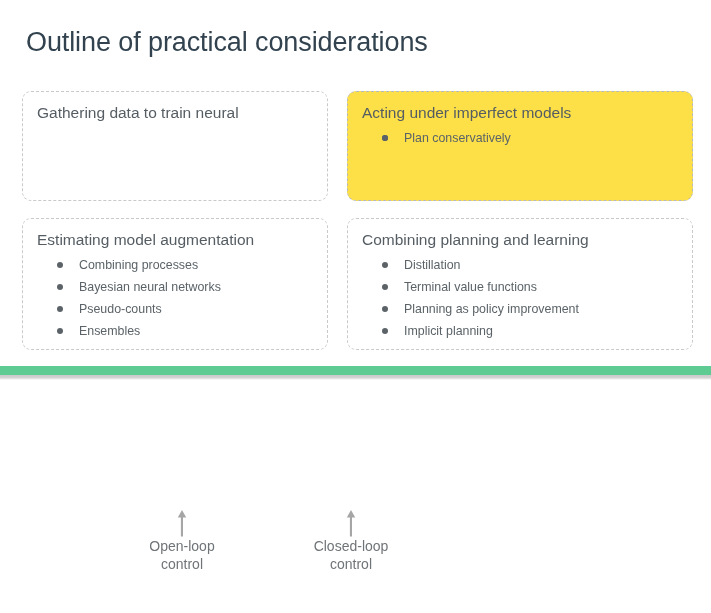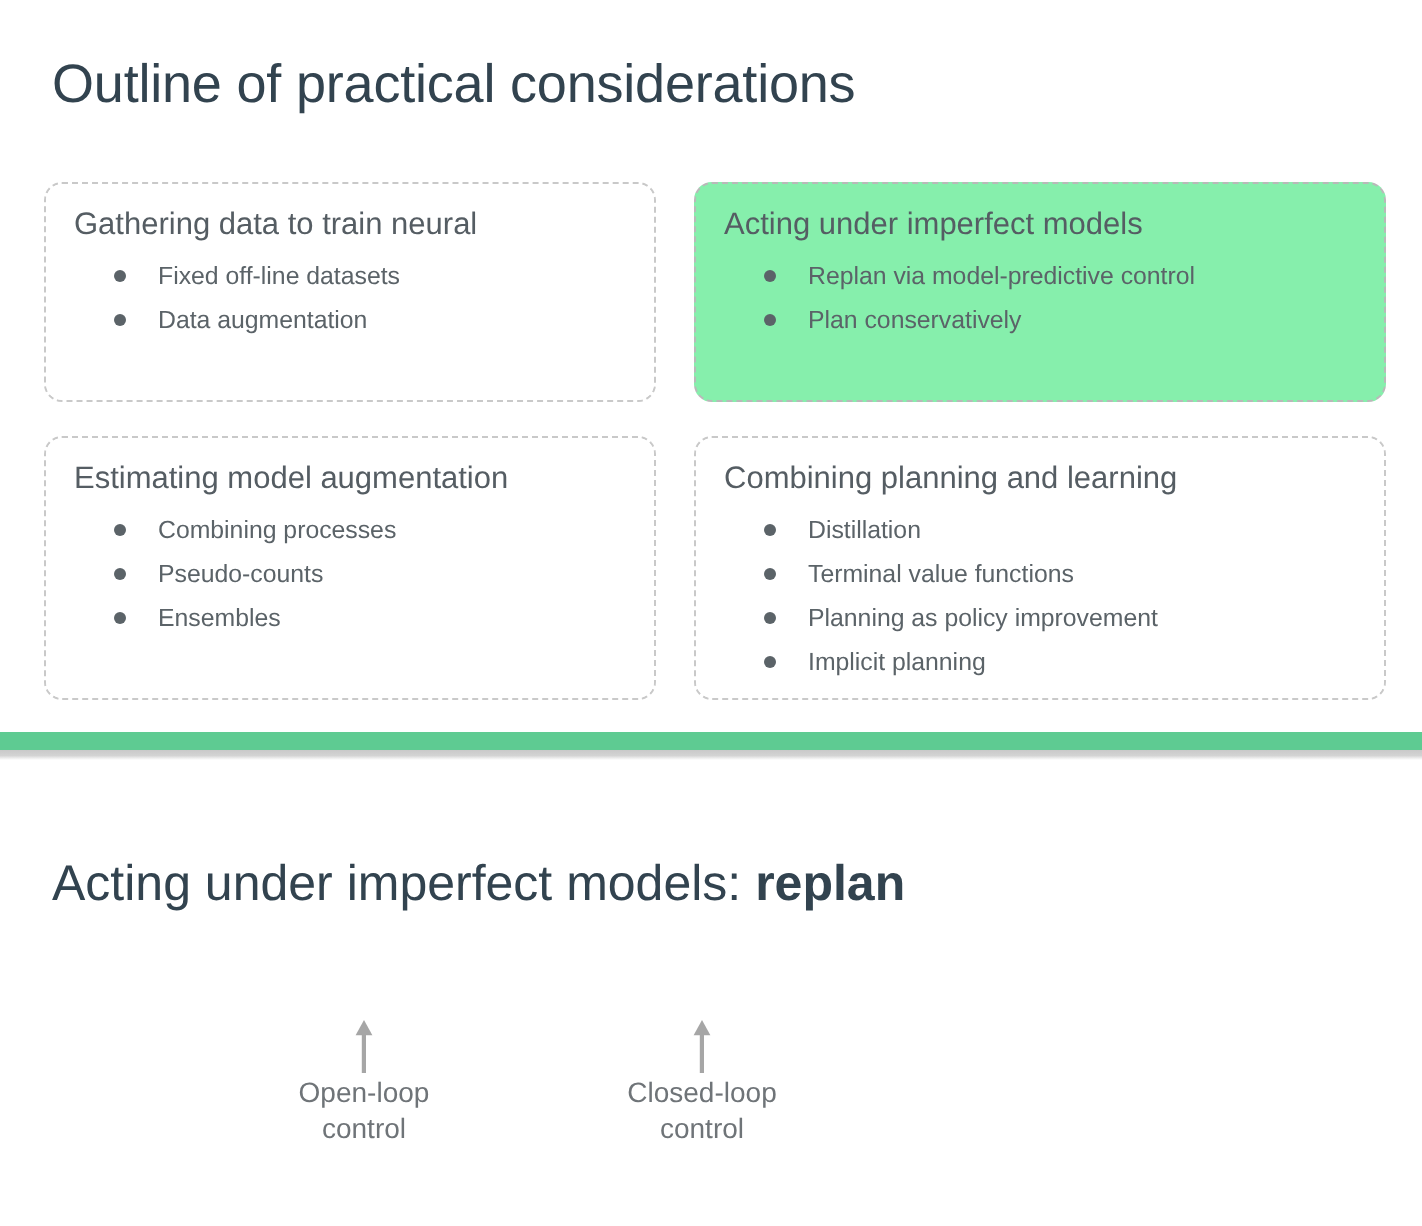--- a/index.html
+++ b/index.html
@@ -48,21 +48,21 @@
     border: 1px dashed #c9c9c9;
     border-radius: 9px;
     padding: 11px 14px 10px 14px;
   }
   .concept-box.col-left  { left: 0px;   width: 306px; }
   .concept-box.col-right { left: 325px; width: 346px; }
   .concept-box.row-top    { top: 0px;   height: 110px; }
   .concept-box.row-bottom { top: 127px; height: 132px; }
 
   .concept-box.highlight {
-    background: #86efac;
+    background: #fde047;
     border: 1px dashed #b9b9b9;
   }
 
   .box-heading {
     font-size: 15.5px;
     font-weight: 400;
     color: #555d63;
     line-height: 20px;
     margin: 0 0 4px 0;
     white-space: nowrap;
@@ -171,55 +171,48 @@
 <body>
 
 <div class="slide-one">
 
   <div class="slide-title">Outline of practical considerations</div>
 
   <div class="box-grid">
 
     <div class="concept-box col-left row-top">
       <div class="box-heading">Gathering data to train neural</div>
-      <ul class="box-list">
-        <li>
-          <span class="bullet"></span>
-          <span>Fixed off-line datasets</span>
-        </li>
-        <li>
-          <span class="bullet"></span>
-          <span>Data augmentation</span>
-        </li>
-      </ul>
     </div>
 
     <div class="concept-box col-right row-top highlight">
       <div class="box-heading">Acting under imperfect models</div>
       <ul class="box-list">
         <li>
           <span class="bullet"></span>
-          <span>Replan via model-predictive control</span>
         </li>
         <li>
           <span class="bullet"></span>
           <span>Plan conservatively</span>
         </li>
       </ul>
     </div>
 
     <div class="concept-box col-left row-bottom">
       <div class="box-heading">Estimating model augmentation</div>
       <ul class="box-list">
         <li>
           <span class="bullet"></span>
           <span>Combining processes</span>
         </li>
         <li>
           <span class="bullet"></span>
+          <span>Bayesian neural networks</span>
+        </li>
+        <li>
+          <span class="bullet"></span>
           <span>Pseudo-counts</span>
         </li>
         <li>
           <span class="bullet"></span>
           <span>Ensembles</span>
         </li>
       </ul>
     </div>
 
     <div class="concept-box col-right row-bottom">
@@ -245,23 +238,20 @@
     </div>
 
   </div>
 </div>
 
 <div class="divider-green"></div>
 <div class="divider-gray"></div>
 
 <div class="slide-two">
 
-  <div class="slide2-title">
-    <span>Acting under imperfect models: </span><b>replan</b>
-  </div>
 
 
   <div class="annotation annotation-open">
     <svg class="arrow-svg" width="12" height="29" viewBox="0 0 12 29">
       <path d="M6 2 L10.2 9.6 L1.8 9.6 Z" fill="#a6a6a6"></path>
       <rect x="4.9" y="8.5" width="2.1" height="20" fill="#a6a6a6"></rect>
     </svg>
     <div class="caption">
       <div>Open-loop</div>
       <div>control</div>

